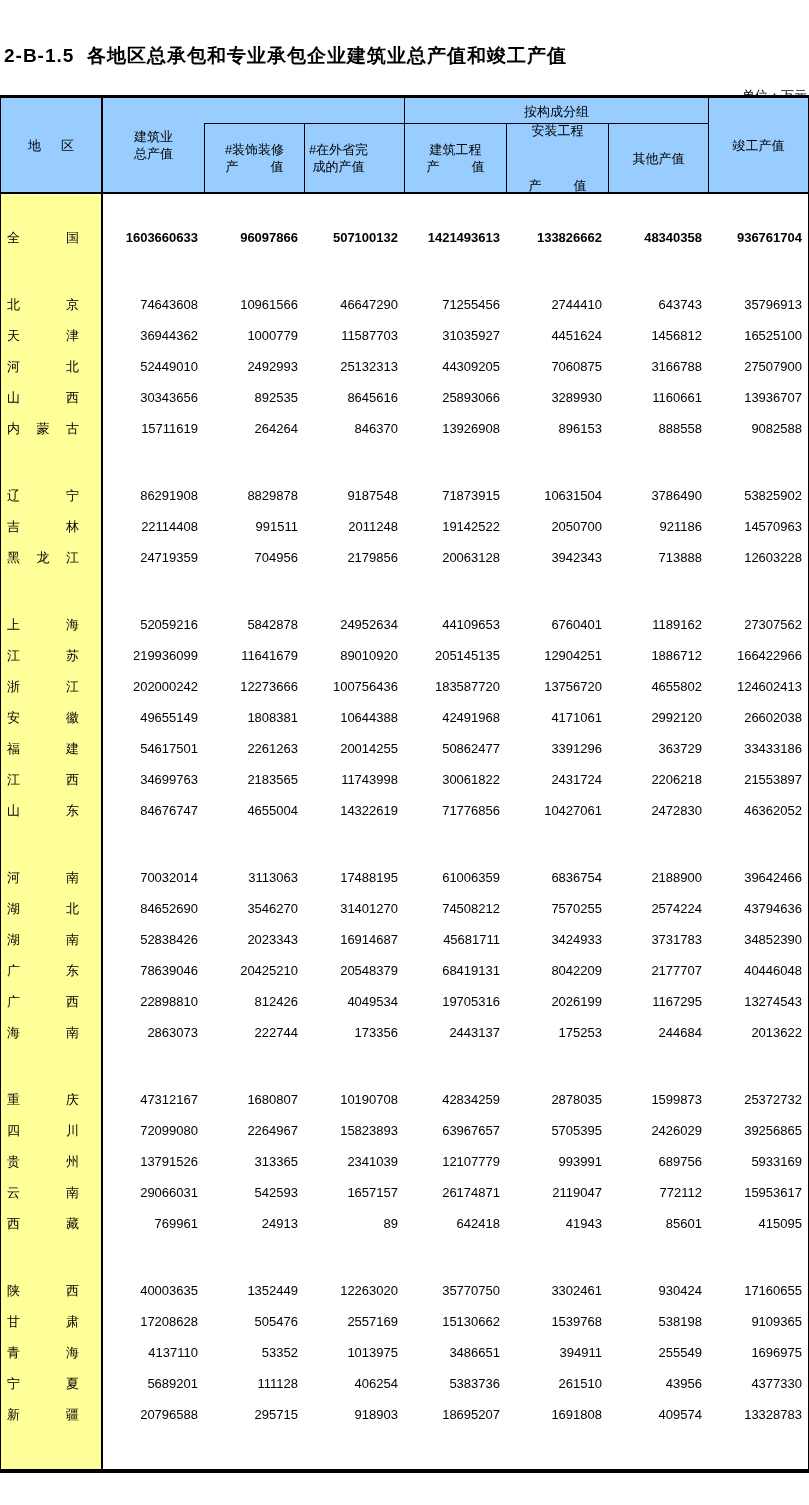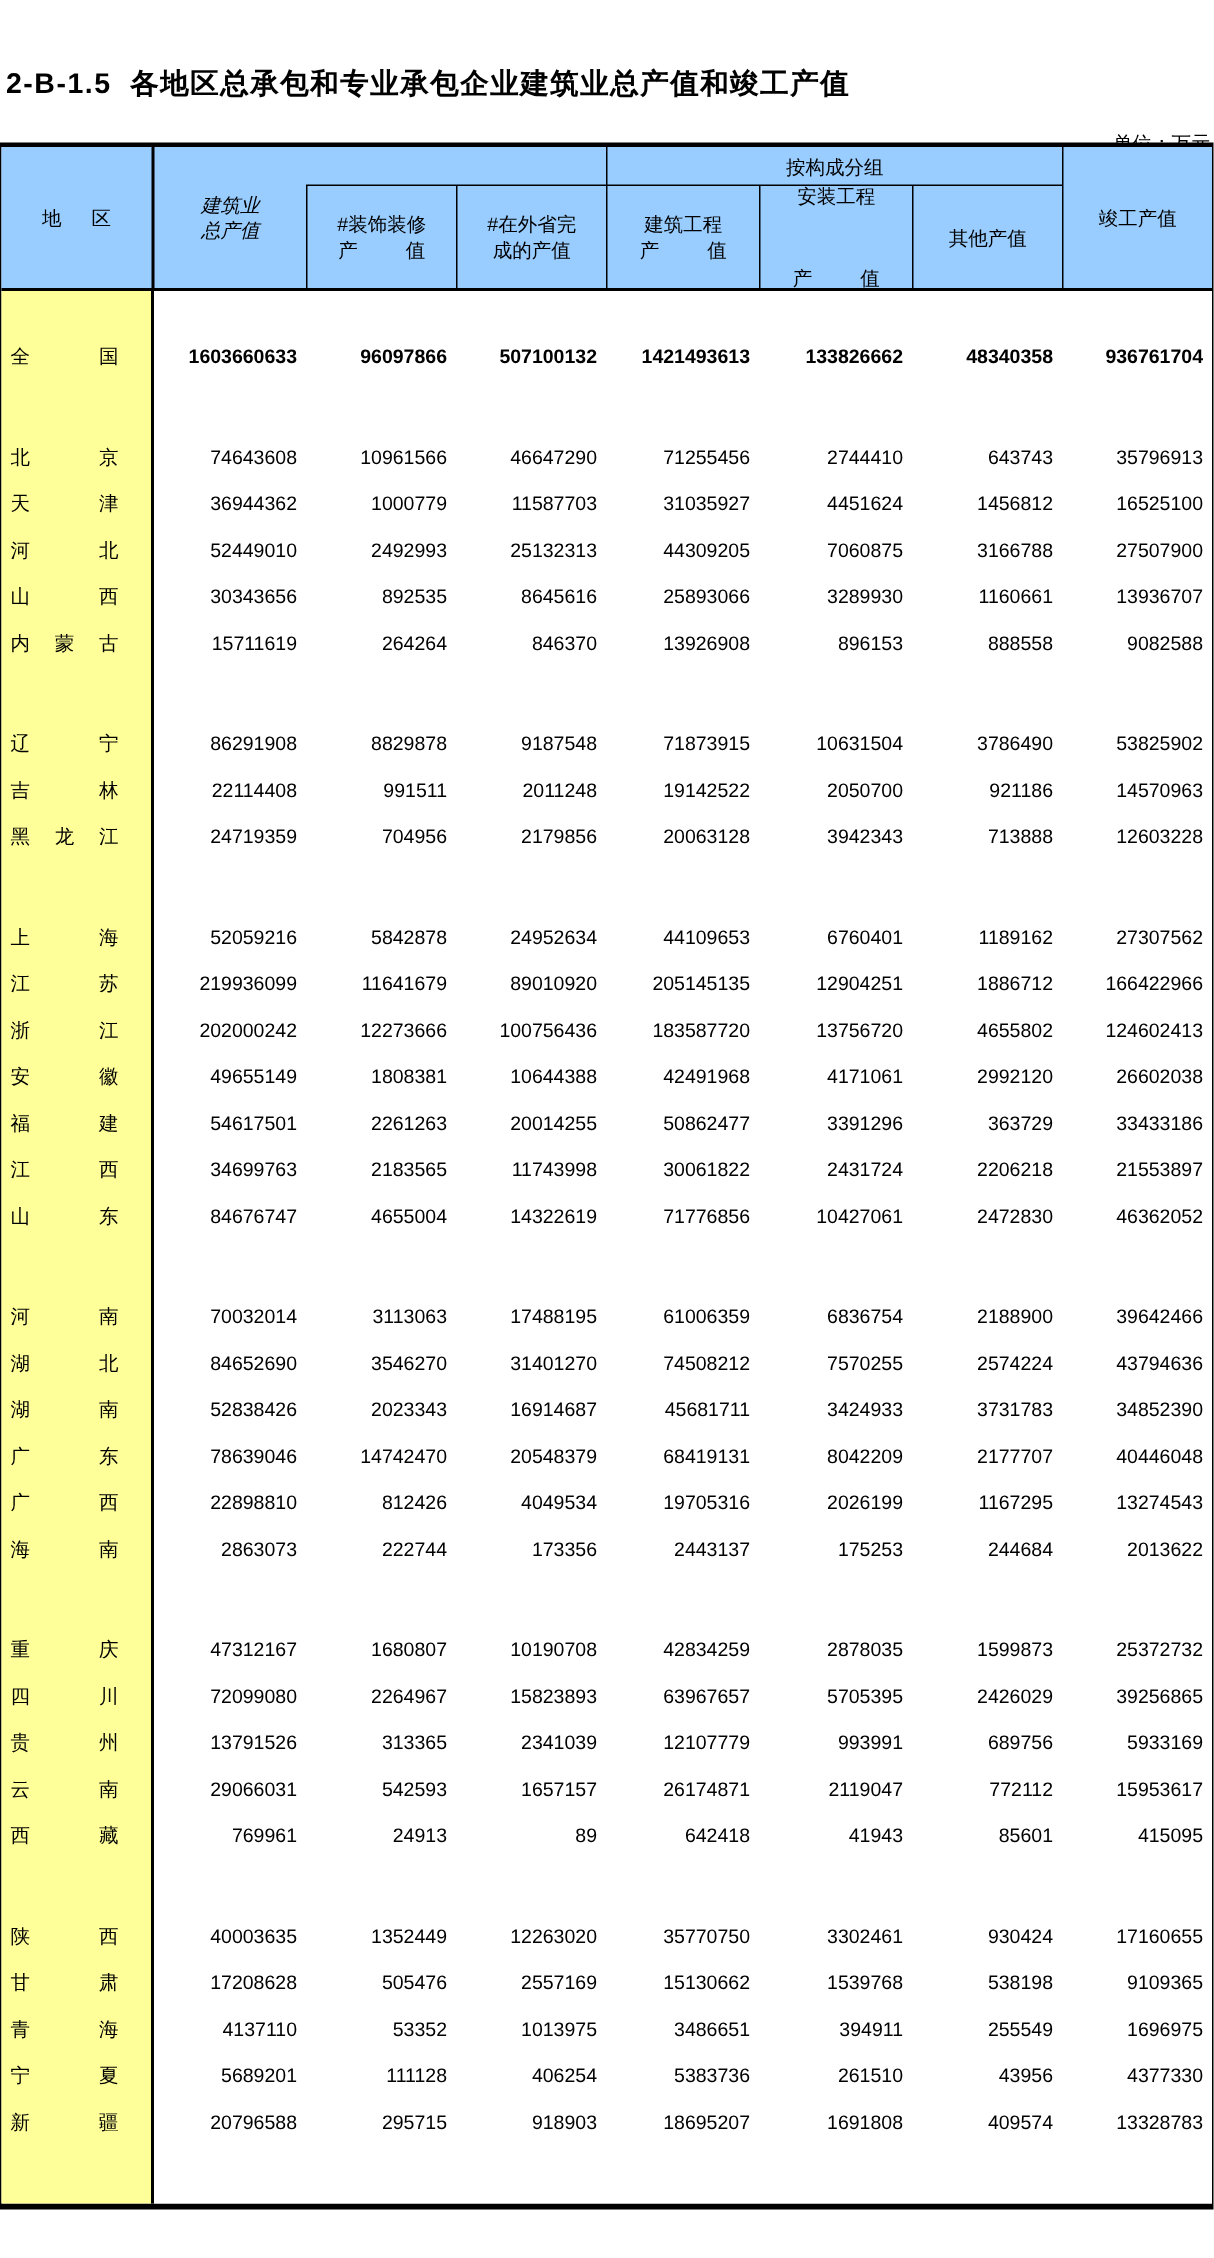--- a/index.html
+++ b/index.html
@@ -20,23 +20,23 @@
     border-top:3px solid #000;border-bottom:4px solid #000;
   }
   
   .thead{
     position:relative;height:94px;background:#99CCFF;
     border-bottom:2px solid #000;font-size:13px;line-height:17px;
   }
   .hcell{position:absolute;display:flex;flex-direction:column;justify-content:center;align-items:center;text-align:center;}
   .hline{position:absolute;background:#000;}
   .h-region      {left:0;    top:0;   width:100px;height:94px;}
-  .h-total       {left:102px;top:0;   width:101px;height:94px;font-style:italic;}
+  .h-total       {left:102px;top:0;   width:101px;height:94px;}
   .h-decor       {left:204px;top:26px;width:99px; height:68px;}
-  .h-outprov     {left:304px;top:26px;width:99px; height:68px;}
+  .h-outprov     {left:288px;top:26px;width:99px; height:68px;}
   .h-group       {left:404px;top:0;   width:303px;height:26px;}
   .h-constr      {left:404px;top:26px;width:101px;height:68px;}
   .h-install     {left:506px;top:26px;width:101px;height:68px;gap:38px;}
   .h-other       {left:608px;top:26px;width:99px; height:68px;}
   .h-completed   {left:708px;top:0;   width:99px; height:94px;}
   .vl-region     {left:100px;top:0;   width:2px;height:94px;}
   .vl-203        {left:203px;top:26px;width:1px;height:68px;}
   .vl-303        {left:303px;top:26px;width:1px;height:68px;}
   .vl-403        {left:403px;top:0;   width:1px;height:94px;}
   .vl-505        {left:505px;top:26px;width:1px;height:68px;}
@@ -381,21 +381,21 @@
           <div class="num">3424933</div>
           <div class="num">3731783</div>
           <div class="num">34852390</div>
         </div>
         <div class="row">
           <div class="region jc">
             <span>广</span>
             <span>东</span>
           </div>
           <div class="num">78639046</div>
-          <div class="num">14742470</div>
+          <div class="num">20425210</div>
           <div class="num">20548379</div>
           <div class="num">68419131</div>
           <div class="num">8042209</div>
           <div class="num">2177707</div>
           <div class="num">40446048</div>
         </div>
         <div class="row">
           <div class="region jc">
             <span>广</span>
             <span>西</span>

